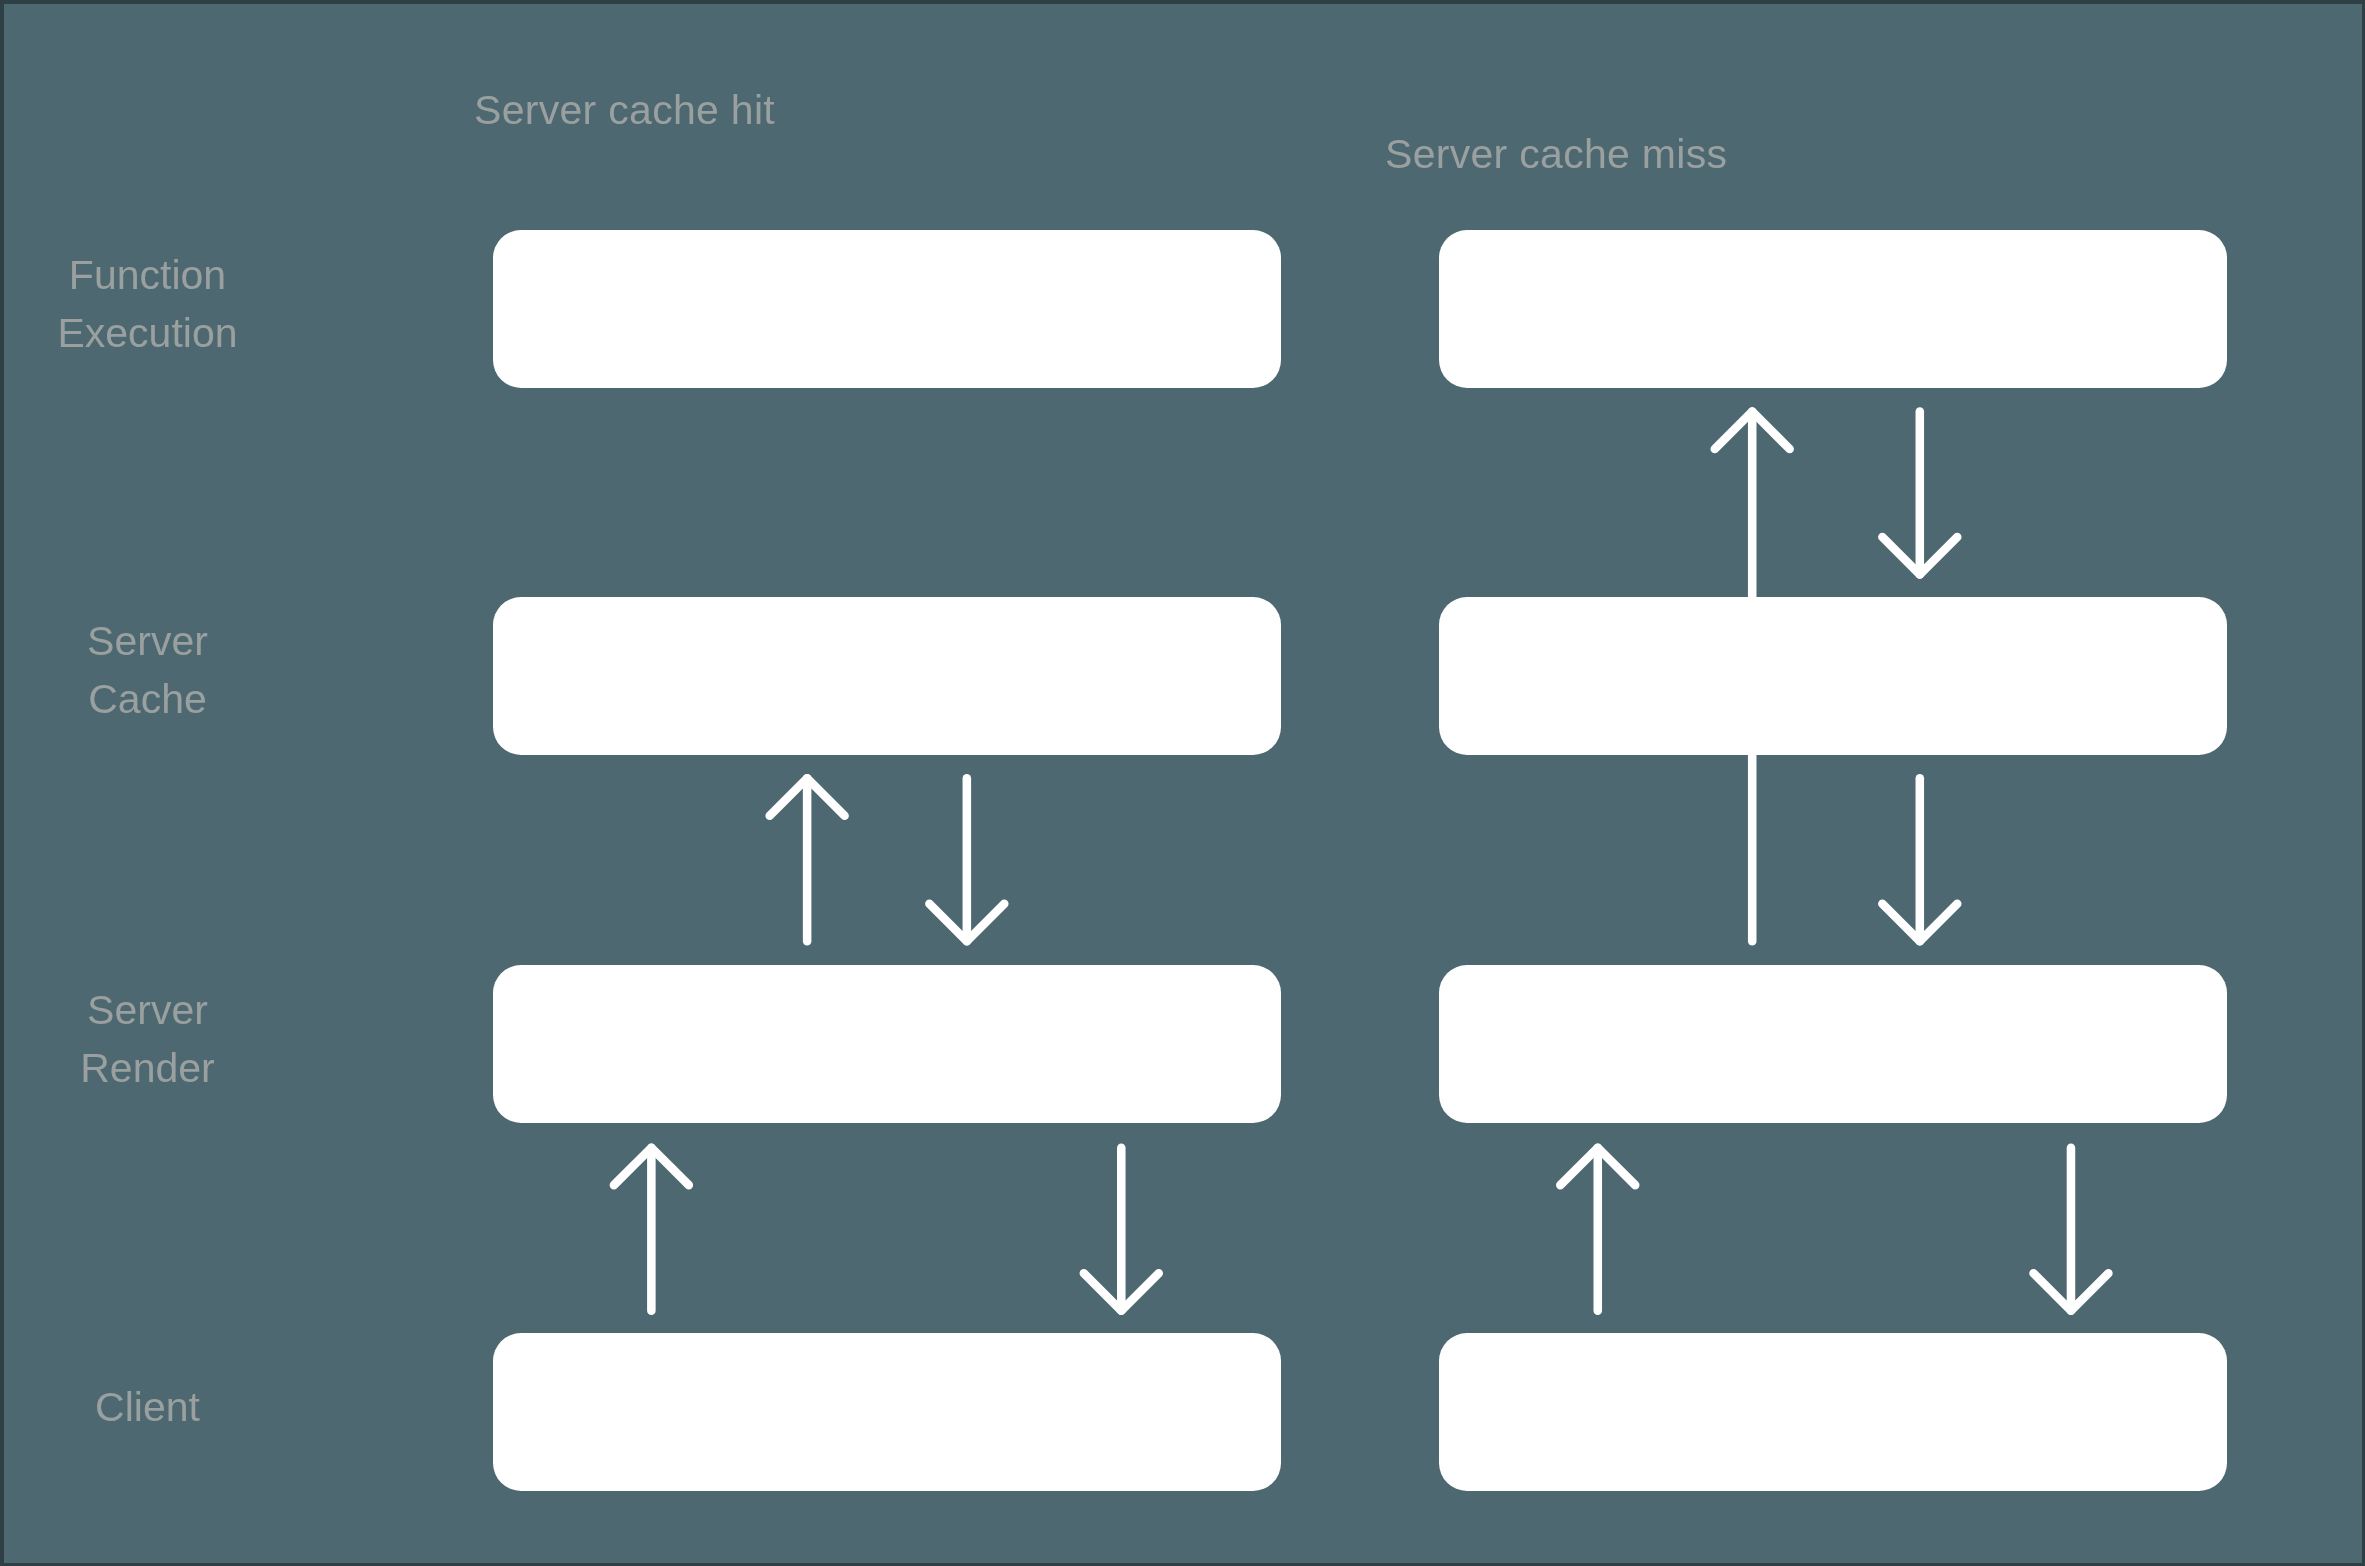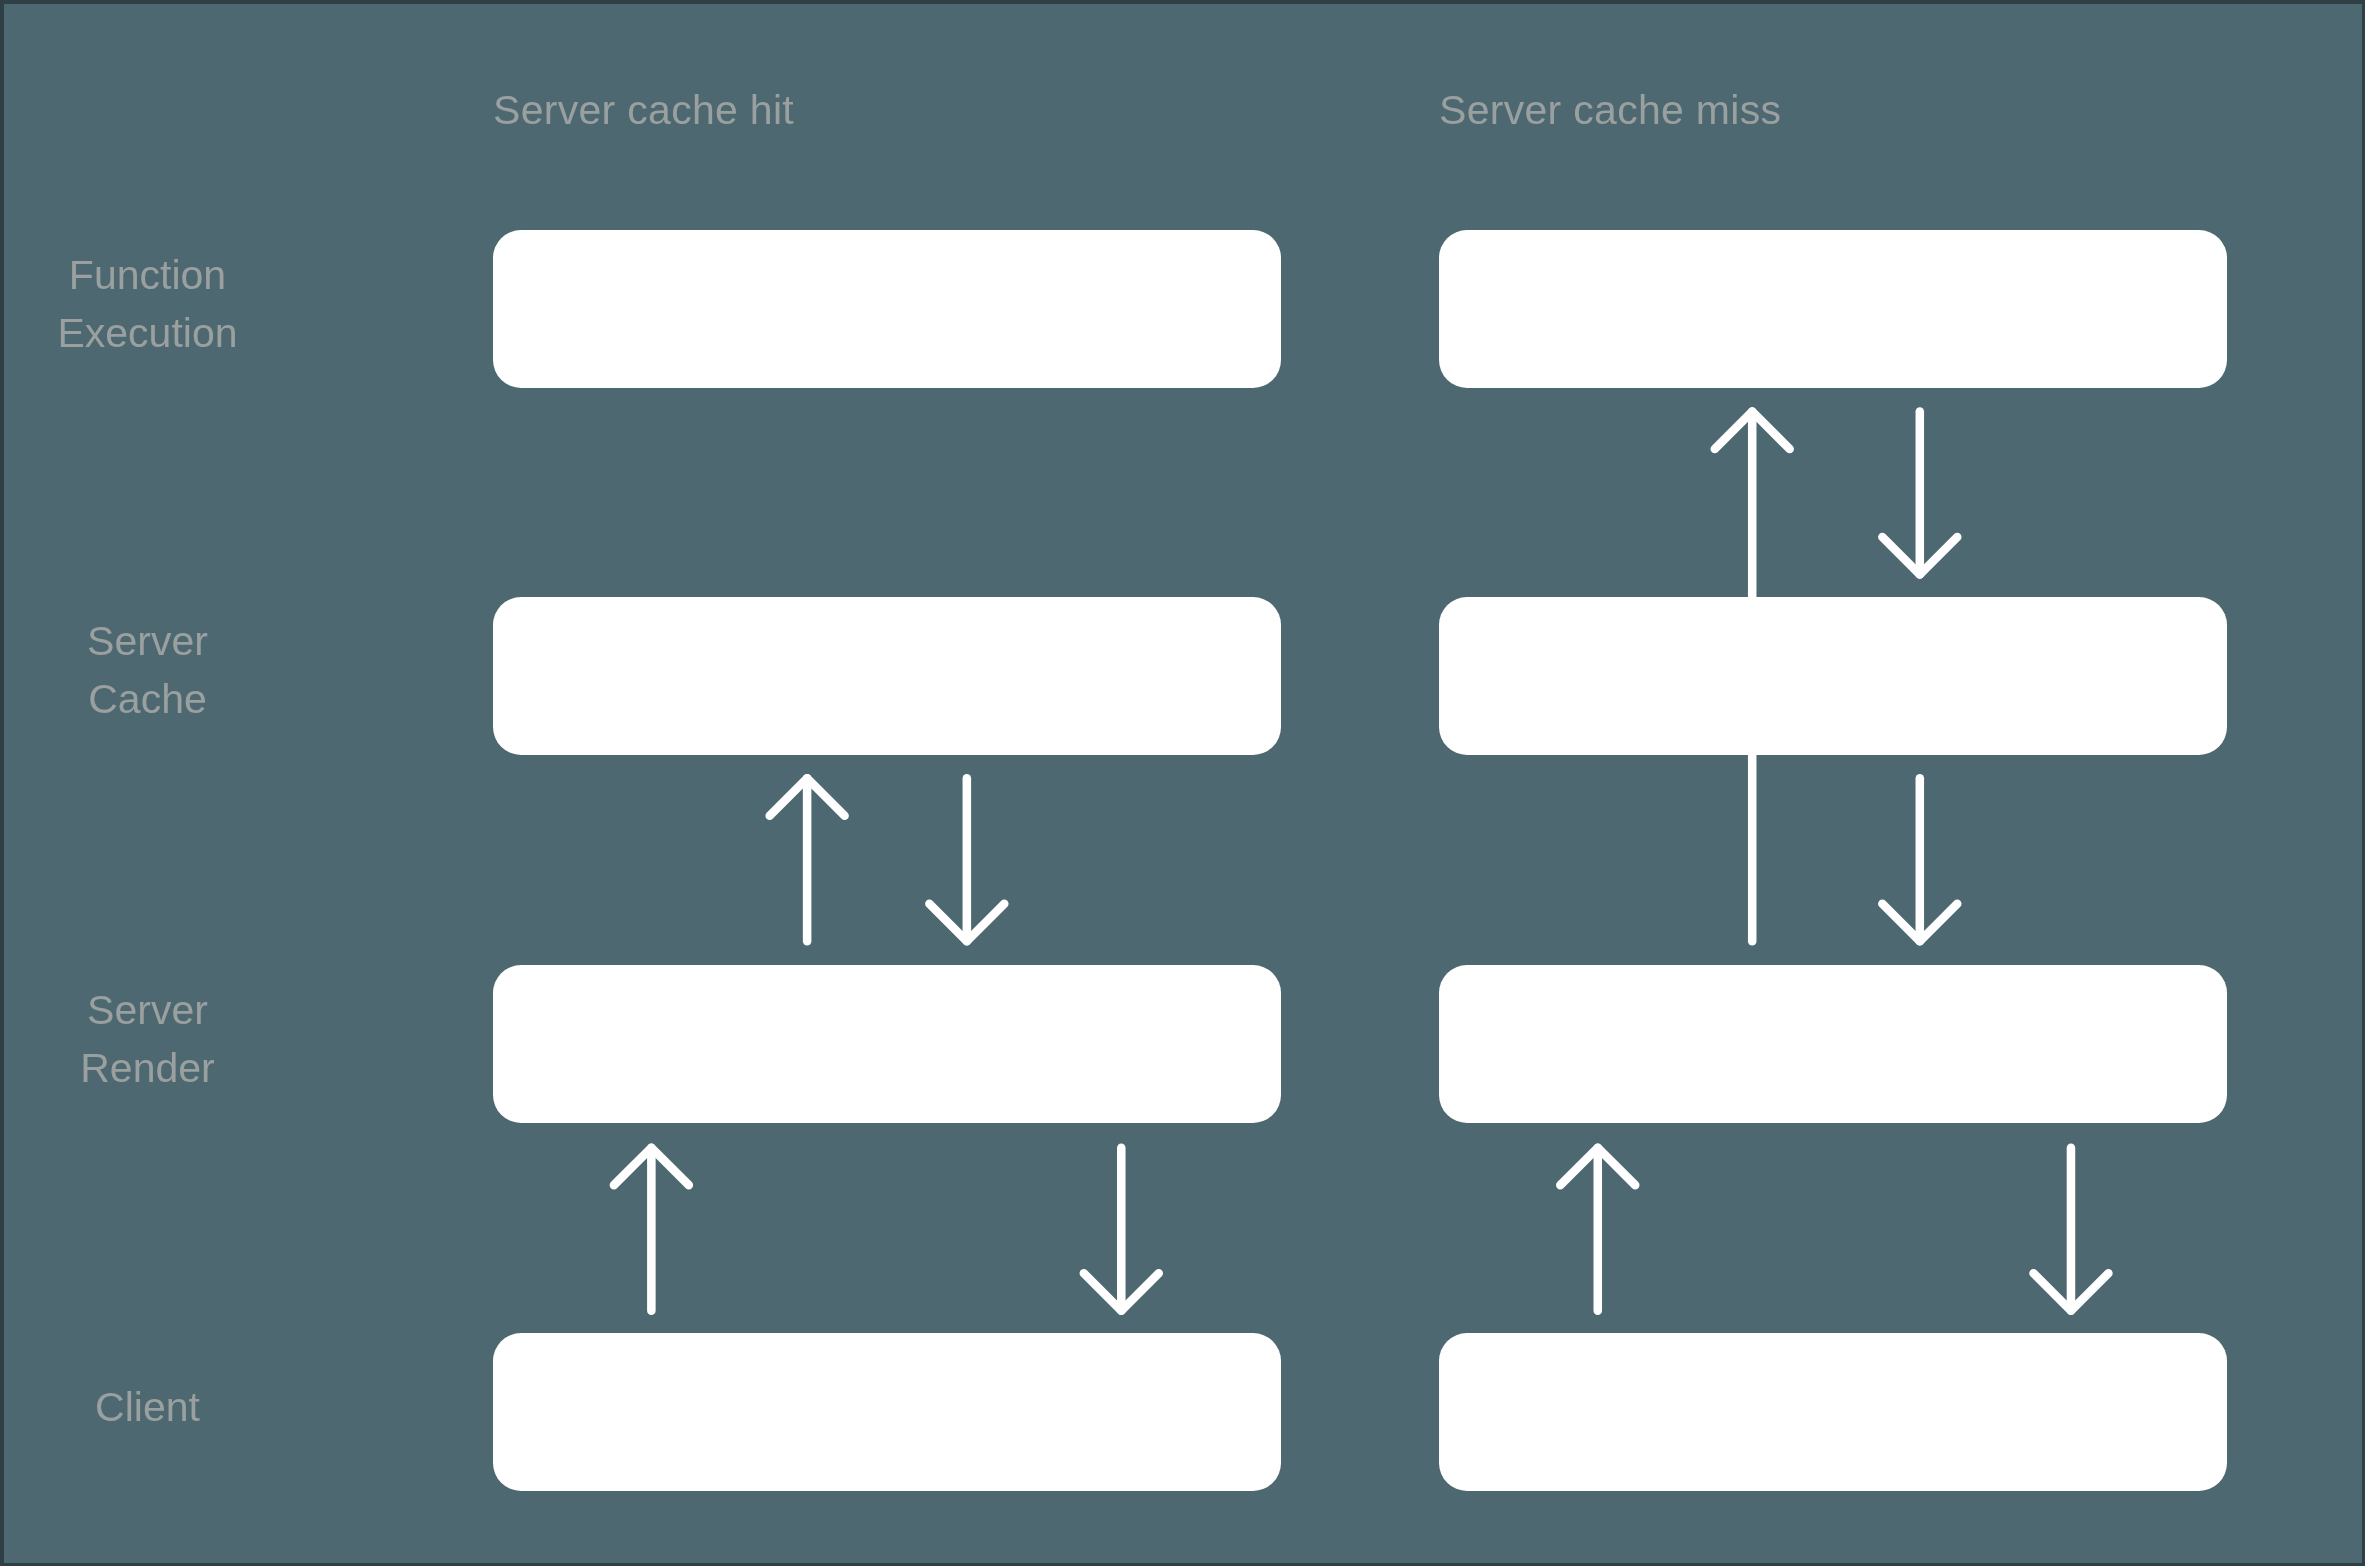--- a/index.html
+++ b/index.html
@@ -22,22 +22,22 @@
   .col-header {
     position: absolute;
     top: 84px;
     color: #9aa0a0;
     font-size: 41px;
     font-weight: 500;
     letter-spacing: 0.3px;
     line-height: 1.1;
     white-space: nowrap;
   }
-  .col-header.c0 { left: 489px; }
-  .col-header.c1 { left: 1435px; }
+  .col-header.c0 { left: 470px; }
+  .col-header.c1 { left: 1381px; margin-top: 44px; }
 
   
   .row-label {
     position: absolute;
     right: 2011px;      
     width: 407px;
     text-align: center;
     color: #9aa0a0;
     font-size: 41px;
     font-weight: 400;

